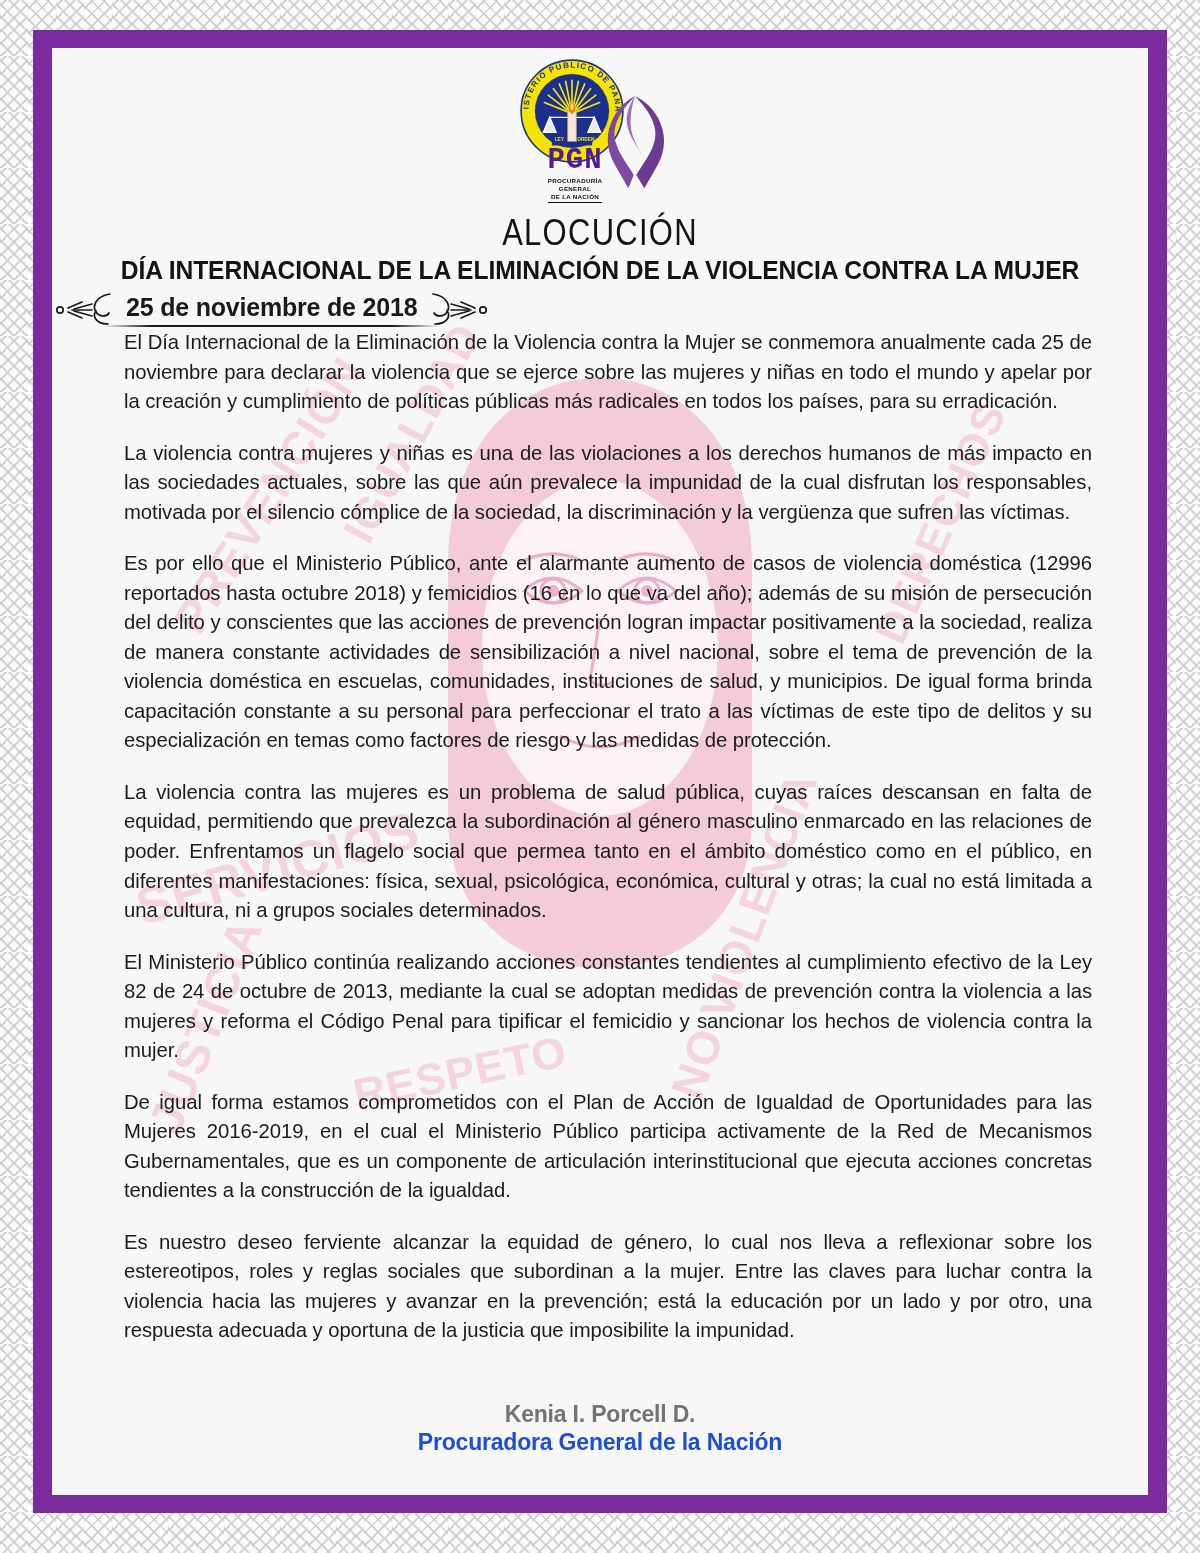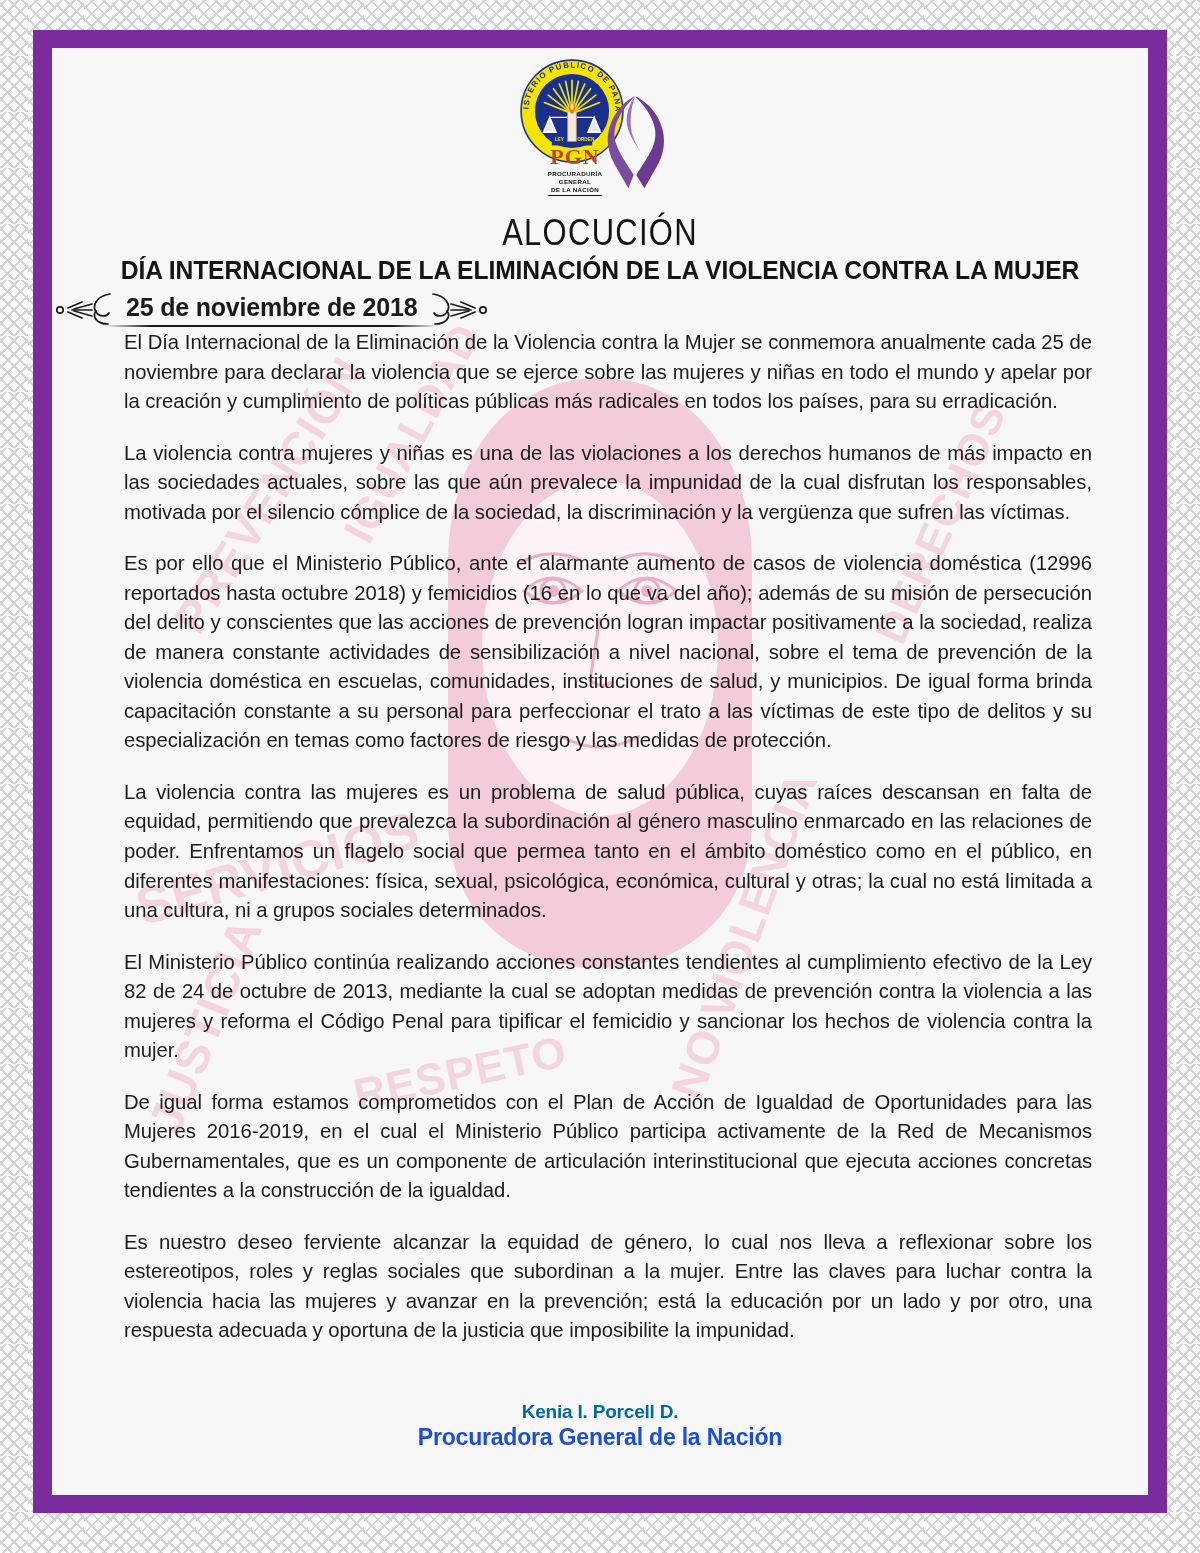--- a/index.html
+++ b/index.html
@@ -100,25 +100,25 @@
 
   #pgn-block {
     position: absolute;
     left: 18px;
     top: 88px;
     width: 104px;
     text-align: center;
     line-height: 1;
   }
   #pgn-title {
-    font-size: 22px;
+    font-size: 29px;
     font-weight: 700;
     letter-spacing: 1px;
-    color: #c2410c;
-    font-family: Liberation Serif, serif;
+    color: #4c1d95;
+    font-family: Liberation Mono, monospace;
   }
   #pgn-sub {
     font-size: 6.2px;
     font-weight: 700;
     color: #111;
     letter-spacing: .3px;
     line-height: 1.25;
     margin-top: 2px;
     border-bottom: 1px solid #111;
     padding-bottom: 2px;
@@ -197,23 +197,23 @@
   
   #signature {
     position: absolute;
     left: 0;
     top: 1352px;
     width: 1096px;
     text-align: center;
     line-height: 1.22;
   }
   #sig-name {
-    font-size: 19px;
-    font-weight: 700;
-    color: #0369a1;
+    font-size: 23px;
+    font-weight: 700;
+    color: #737373;
     letter-spacing: -0.2px;
   }
   #sig-role {
     font-size: 23px;
     font-weight: 700;
     color: #1d4ed8;
     letter-spacing: -0.2px;
   }
 </style>
 </head>

